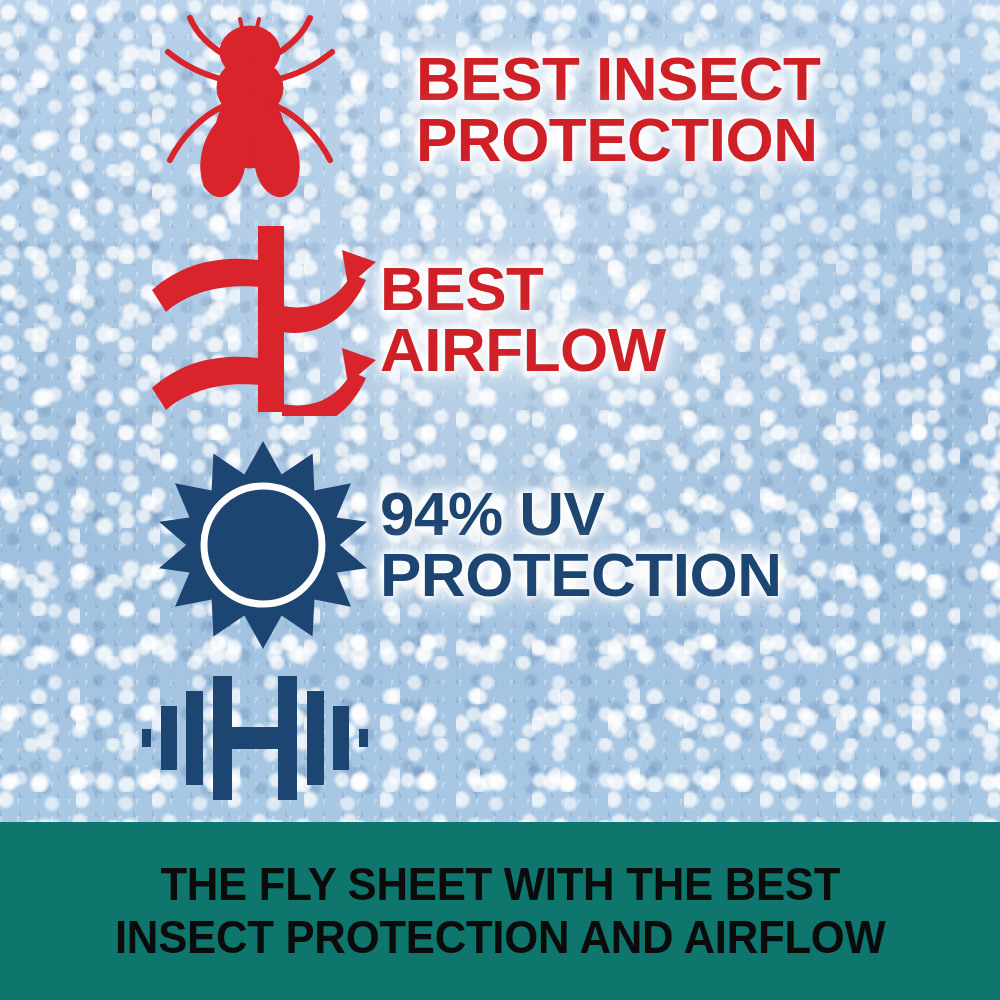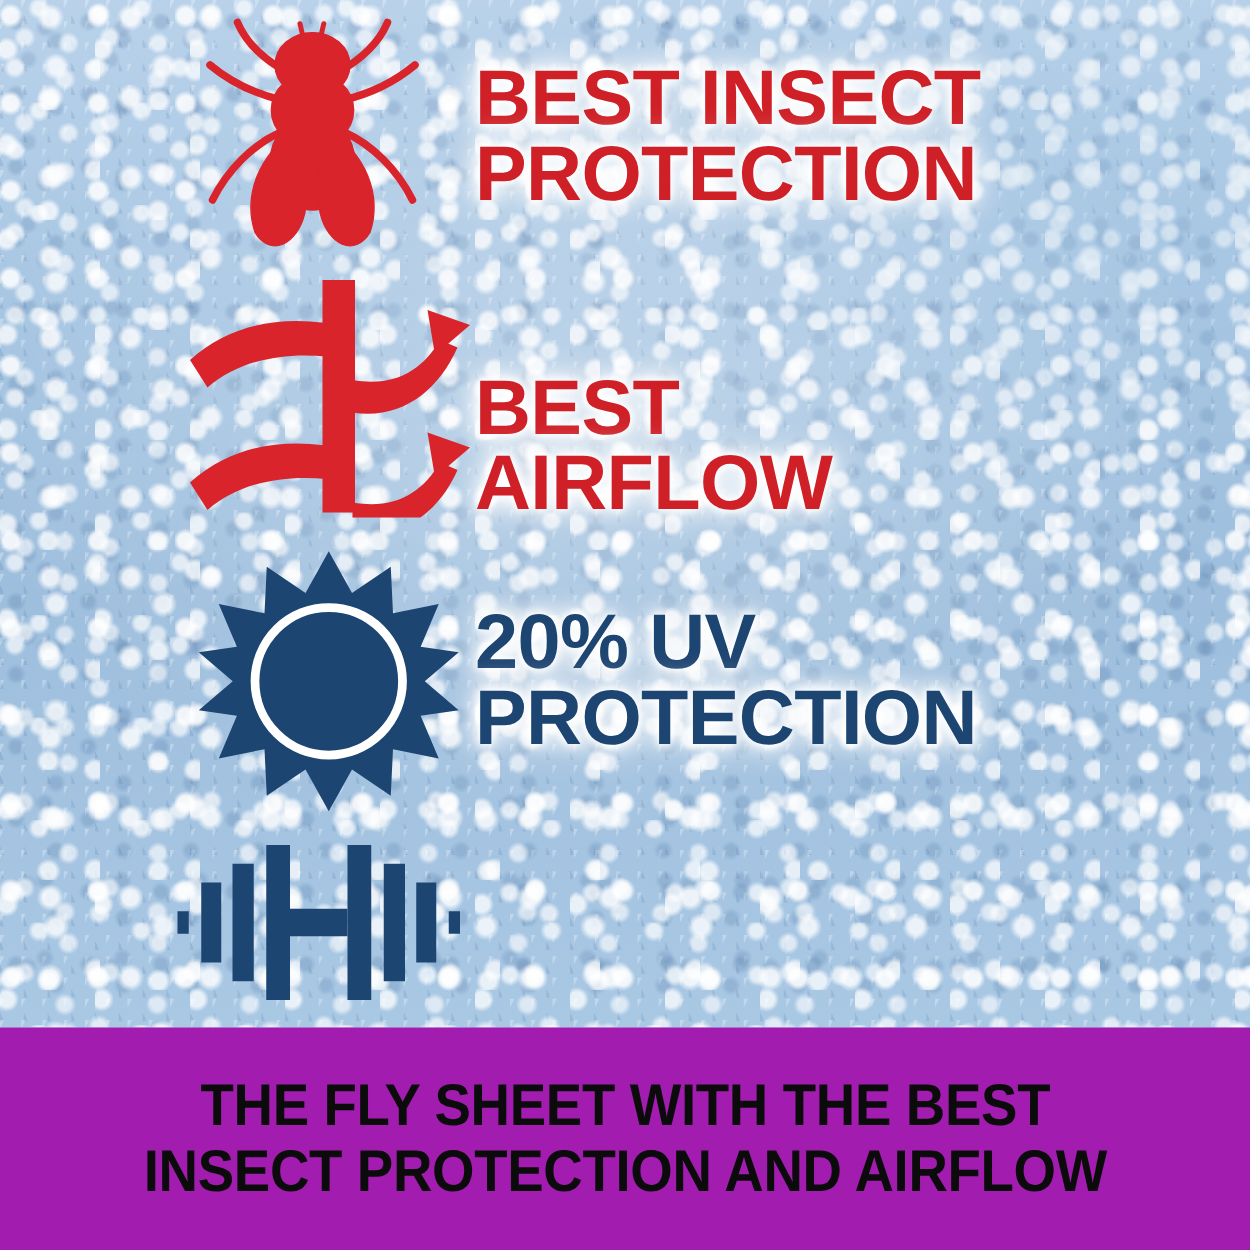--- a/index.html
+++ b/index.html
@@ -91,21 +91,21 @@
   .feature-text.red  { color: #CF2027; }
   .feature-text.navy { color: #1D4571; }
 
   
   .caption-bar {
     position: absolute;
     left: 0;
     top: 822px;
     width: 1000px;
     height: 178px;
-    background: #a21caf;
+    background: #0f766e;
     display: flex;
     align-items: center;
     justify-content: center;
   }
   .caption-text {
     color: #0b0b0c;
     font-weight: bold;
     font-size: 47px;
     line-height: 1.12;
     letter-spacing: -0.3px;
@@ -142,25 +142,25 @@
 
           <ellipse cx="120" cy="78" rx="33" ry="30"></ellipse>
 
           <ellipse cx="120" cy="120" rx="34" ry="38"></ellipse>
 
           <path d="M106 96 C 78 112, 64 146, 74 176 C 86 196, 108 186, 114 160 C 118 136, 114 112, 106 96 Z"></path>
           <path d="M134 96 C 162 112, 176 146, 166 176 C 154 196, 132 186, 126 160 C 122 136, 126 112, 134 96 Z"></path>
         </g>
       </svg>
     </div>
-    <div class="feature-text red" style="font-size:62px;">BEST INSECT
+    <div class="feature-text red" style="font-size:62px;margin-left:36px;">BEST INSECT
 PROTECTION</div>
   </div>
 
-  <div class="row" style="left:130px; top:222px; width:860px; height:196px;align-items:flex-end;">
+  <div class="row" style="left:130px; top:222px; width:860px; height:196px;">
     <div class="icon-cell">
       <svg width="250" height="196" viewBox="0 0 250 196">
         <g fill="#D9242C">
 
           <path d="M22 70 C 60 36, 108 34, 150 44 L150 70 C 110 62, 66 66, 36 92 Z"></path>
 
           <path d="M22 168 C 60 134, 108 132, 150 142 L150 168 C 110 160, 66 164, 36 190 Z"></path>
 
           <path d="M152 86 C 186 92, 208 78, 222 54 L236 60 C 220 96, 190 118, 152 112 Z"></path>
           <polygon points="212,30 246,42 218,66"></polygon>
@@ -187,21 +187,21 @@
             18.6,70.6 0,104 -18.6,70.6 -49.6,91.6 -51.4,54.4 -88,61.8 -73.5,27.6 
             -104,23.2 -76.8,0 -104,-23.2 -73.5,-27.6 -88,-61.8 -51.4,-54.4 
             -49.6,-91.6 -18.6,-70.6"></polygon>
 
           <circle cx="0" cy="0" r="64" fill="#1D4571"></circle>
 
           <circle cx="0" cy="0" r="59" fill="none" stroke="#ffffff" stroke-width="7"></circle>
         </g>
       </svg>
     </div>
-    <div class="feature-text navy" style="font-size:62px;">20% UV
+    <div class="feature-text navy" style="font-size:62px;">94% UV
 PROTECTION</div>
   </div>
 
   <div class="row" style="left:130px; top:655px; width:860px; height:165px;">
     <div class="icon-cell" style="height:165px;">
       <svg width="250" height="165" viewBox="0 0 250 165">
         <g fill="#1D4571">
 
           <rect x="12" y="74" width="9" height="18"></rect>
           <rect x="31" y="51" width="16" height="64"></rect>

